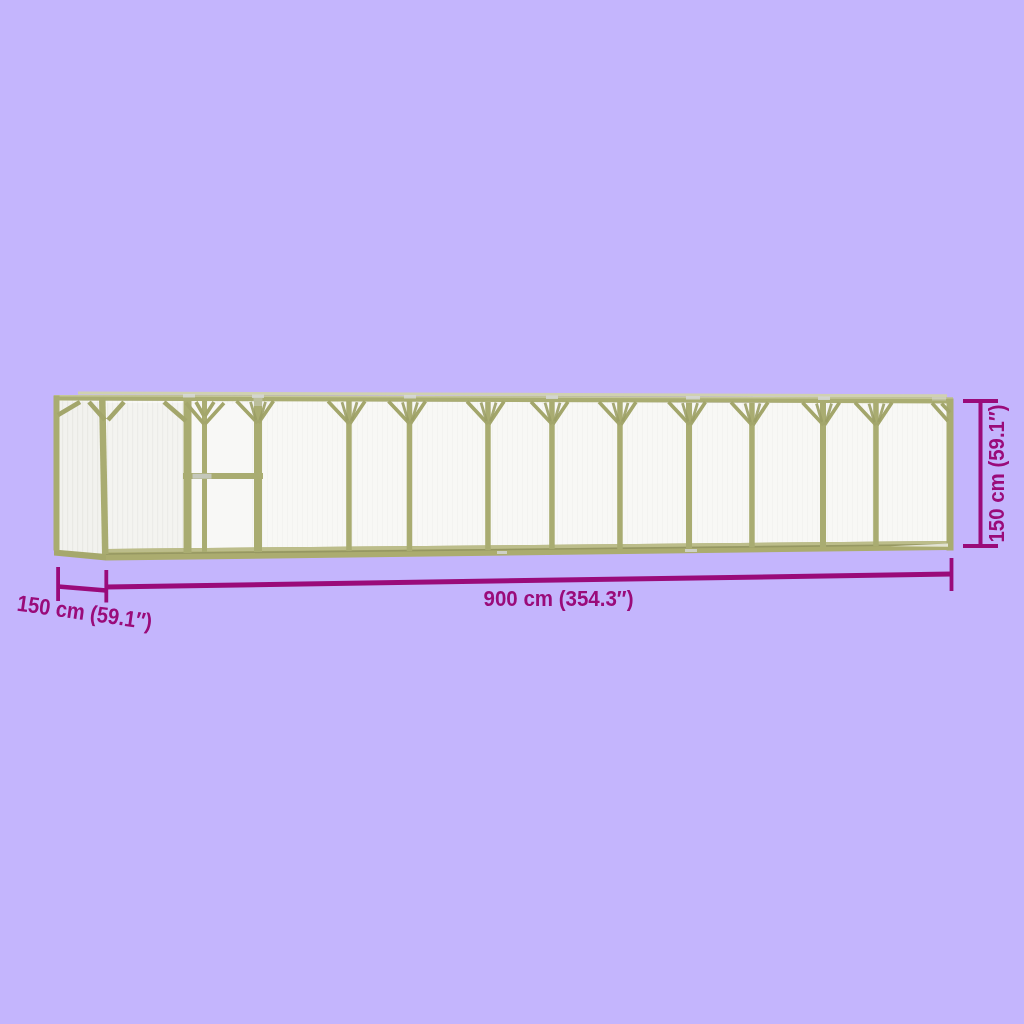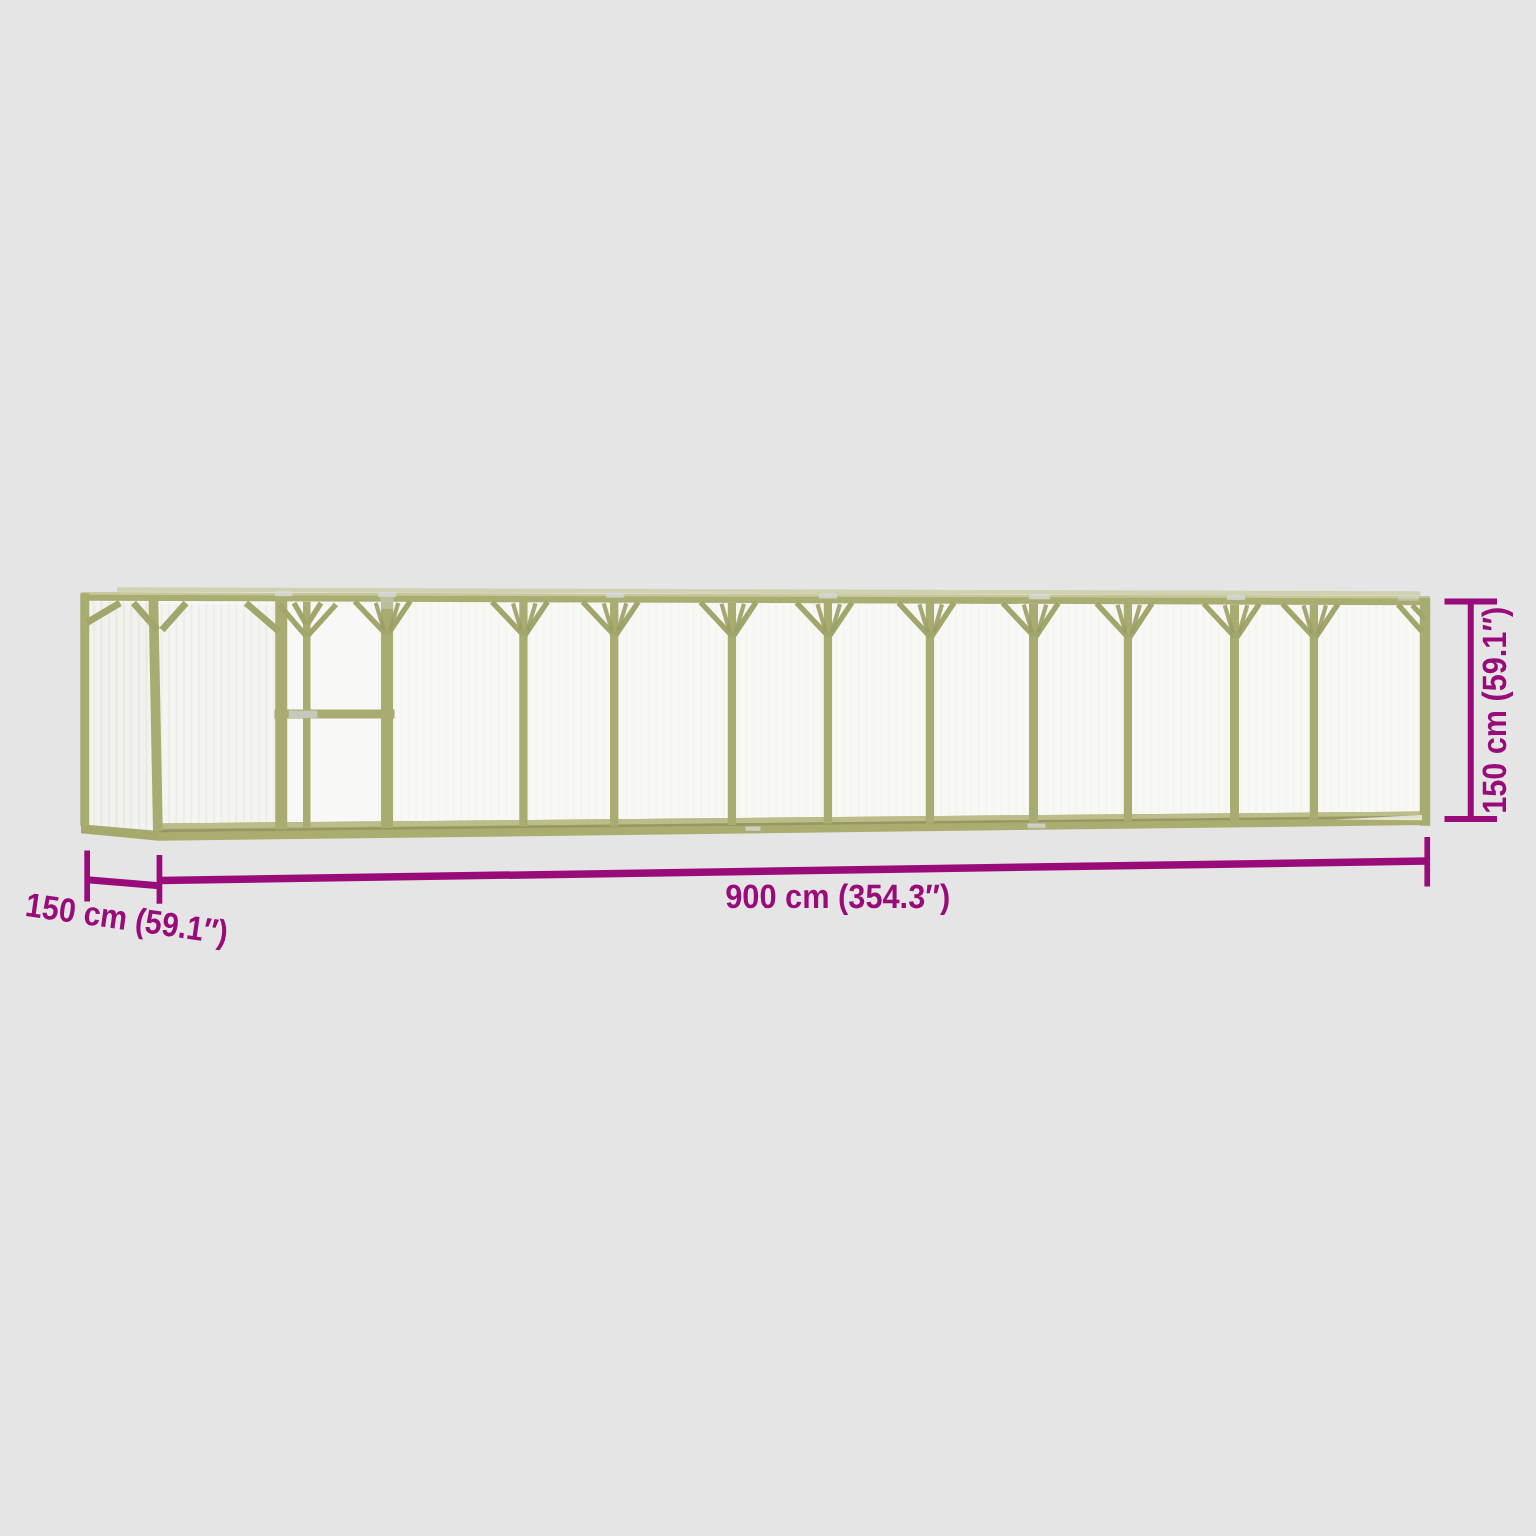--- a/index.html
+++ b/index.html
@@ -1,16 +1,16 @@
 <!DOCTYPE html>
 <html><head>
 <meta charset="utf-8">
 <style>
   html,body{margin:0;padding:0;background:#ffffff;}
-  .wrap{width:1024px;height:1024px;position:relative;background:#e5e5e5;overflow:hidden;}
+  .wrap{width:1024px;height:1024px;position:relative;background:#c4b5fd;overflow:hidden;}
   svg{position:absolute;left:0;top:0;}
   .dimtxt{font-family:"Liberation Sans", sans-serif;font-weight:bold;fill:#9a0b7a;}
 </style>
 </head>
 <body>
 <div class="wrap">
 <svg width="1024" height="1024" viewBox="0 0 1024 1024">
   <defs>
     <pattern id="mesh" width="5" height="8" patternUnits="userSpaceOnUse">
       <rect width="5" height="8" fill="#f8f8f5"></rect>

